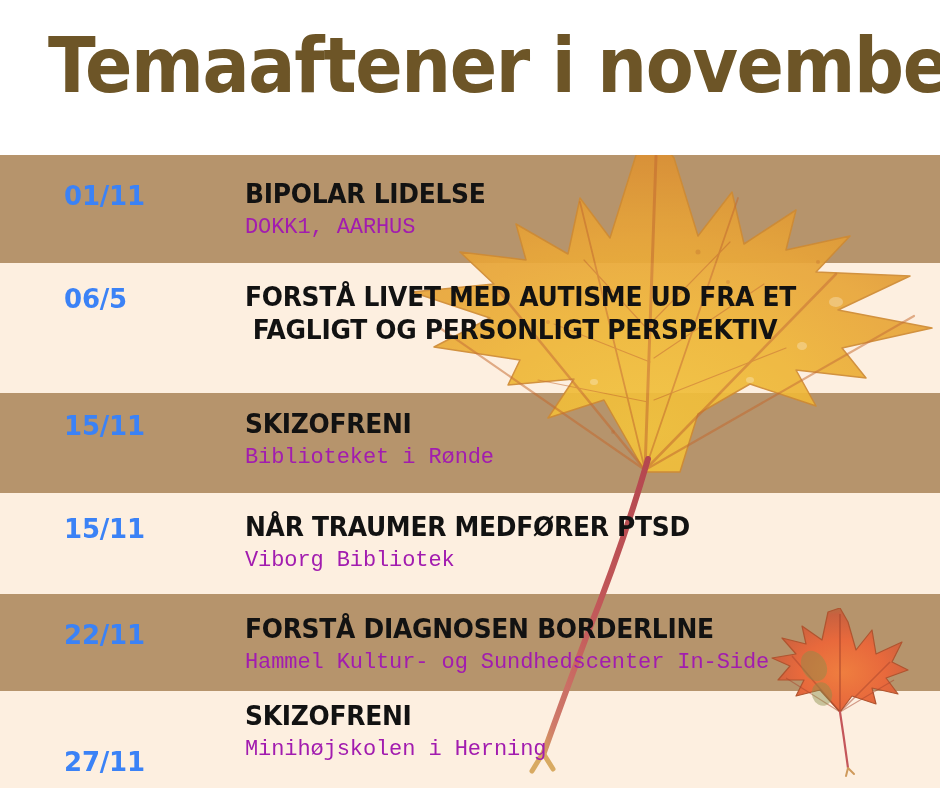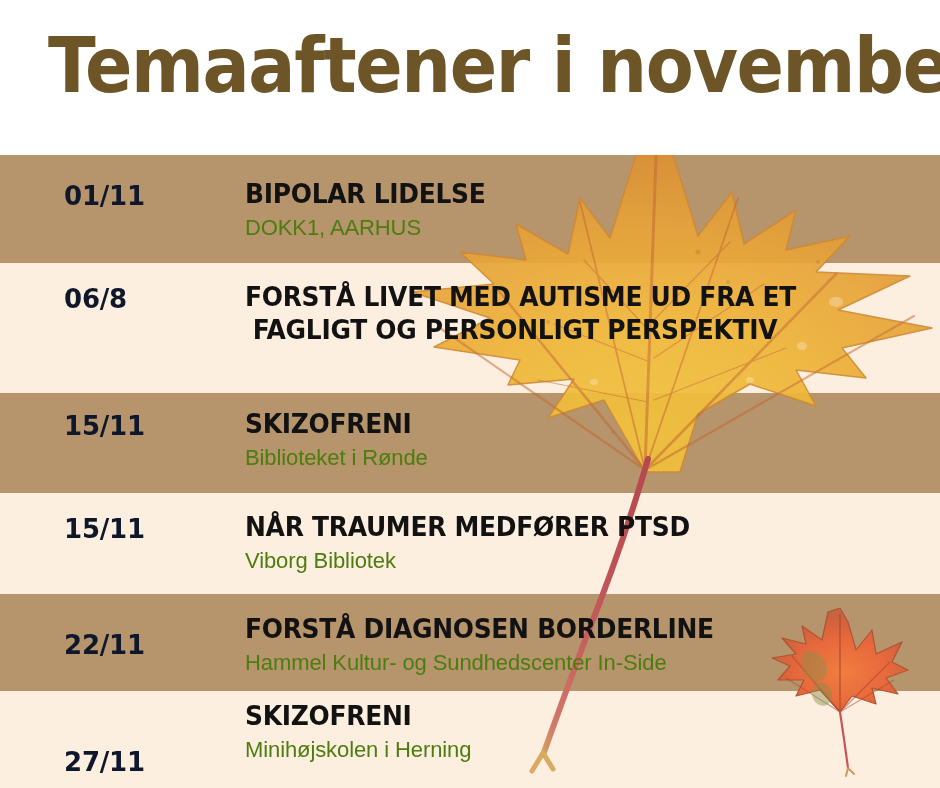--- a/index.html
+++ b/index.html
@@ -107,21 +107,21 @@
     position: absolute;
     left: 0;
     width: 940px;
   }
   .entry .date {
     position: absolute;
     left: 64px;
     font-family: "DejaVu Sans", sans-serif;
     font-size: 26px;
     font-weight: 700;
-    color: #0f172a;
+    color: #3b82f6;
     letter-spacing: -0.2px;
     white-space: nowrap;
   }
   .entry .body {
     position: absolute;
     left: 222px;
     right: 10px;
     margin-left: 23px;
   }
   .entry .ev-title {
@@ -129,24 +129,24 @@
     font-size: 26px;
     font-weight: 700;
     color: #121212;
     line-height: 1.28;
     letter-spacing: -0.3px;
     transform: scaleX(0.96);
     transform-origin: left top;
     white-space: nowrap;
   }
   .entry .ev-venue {
-    font-family: Liberation Sans, sans-serif;
+    font-family: Liberation Mono, monospace;
     font-size: 22px;
     font-weight: 400;
-    color: #4d7c0f;
+    color: #a21caf;
     line-height: 1.3;
     margin-top: 3px;
     letter-spacing: -0.1px;
     white-space: nowrap;
   }
 </style>
 </head>
 <body>
 
 <div class="poster">
@@ -269,21 +269,21 @@
 
     <div class="entry" style="top:178px;">
       <div class="date" style="top:3px;">01/11</div>
       <div class="body">
         <div class="ev-title">BIPOLAR LIDELSE</div>
         <div class="ev-venue">DOKK1, AARHUS</div>
       </div>
     </div>
 
     <div class="entry" style="top:281px;">
-      <div class="date" style="top:3px;">06/8</div>
+      <div class="date" style="top:3px;">06/5</div>
       <div class="body">
         <div class="ev-title">FORSTÅ LIVET MED AUTISME UD FRA ET</div>
         <div class="ev-title" style="padding-left:8px;">FAGLIGT OG PERSONLIGT PERSPEKTIV</div>
       </div>
     </div>
 
     <div class="entry" style="top:408px;">
       <div class="date" style="top:3px;">15/11</div>
       <div class="body">
         <div class="ev-title">SKIZOFRENI</div>
@@ -293,21 +293,21 @@
 
     <div class="entry" style="top:511px;">
       <div class="date" style="top:3px;">15/11</div>
       <div class="body">
         <div class="ev-title">NÅR TRAUMER MEDFØRER PTSD</div>
         <div class="ev-venue">Viborg Bibliotek</div>
       </div>
     </div>
 
     <div class="entry" style="top:613px;">
-      <div class="date" style="top:17px;text-align:center;">22/11</div>
+      <div class="date" style="top:7px;text-align:center;">22/11</div>
       <div class="body">
         <div class="ev-title">FORSTÅ DIAGNOSEN BORDERLINE</div>
         <div class="ev-venue">Hammel Kultur- og Sundhedscenter In-Side</div>
       </div>
     </div>
 
     <div class="entry" style="top:700px;">
       <div class="date" style="top:3px;margin-top:44px;">27/11</div>
       <div class="body">
         <div class="ev-title">SKIZOFRENI</div>

